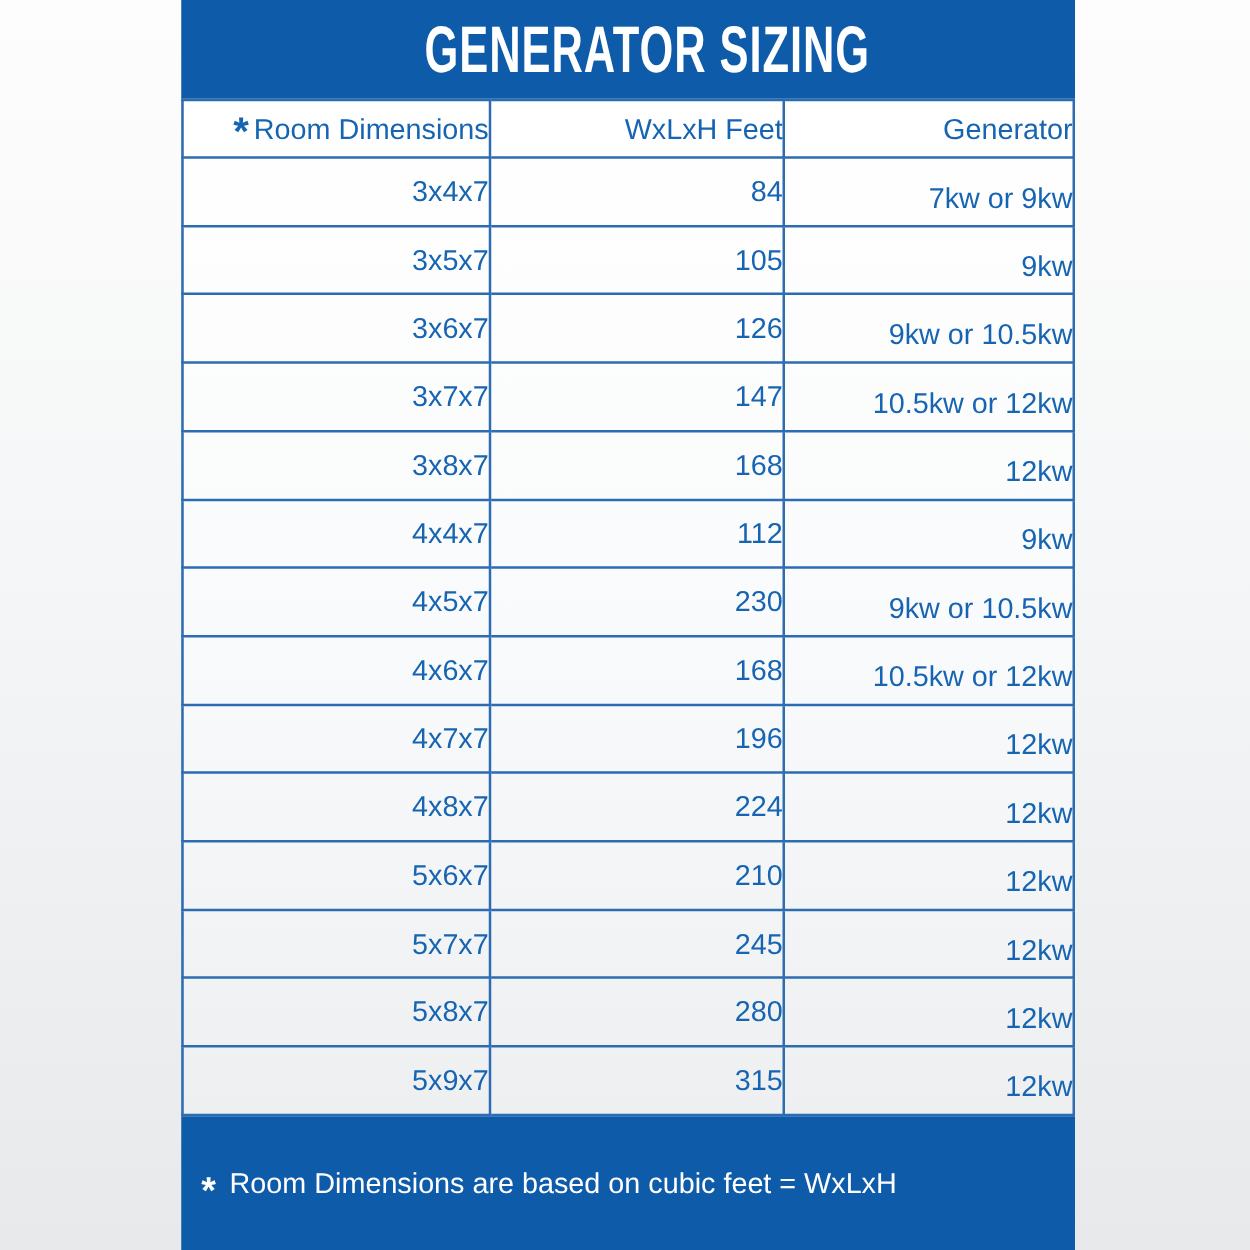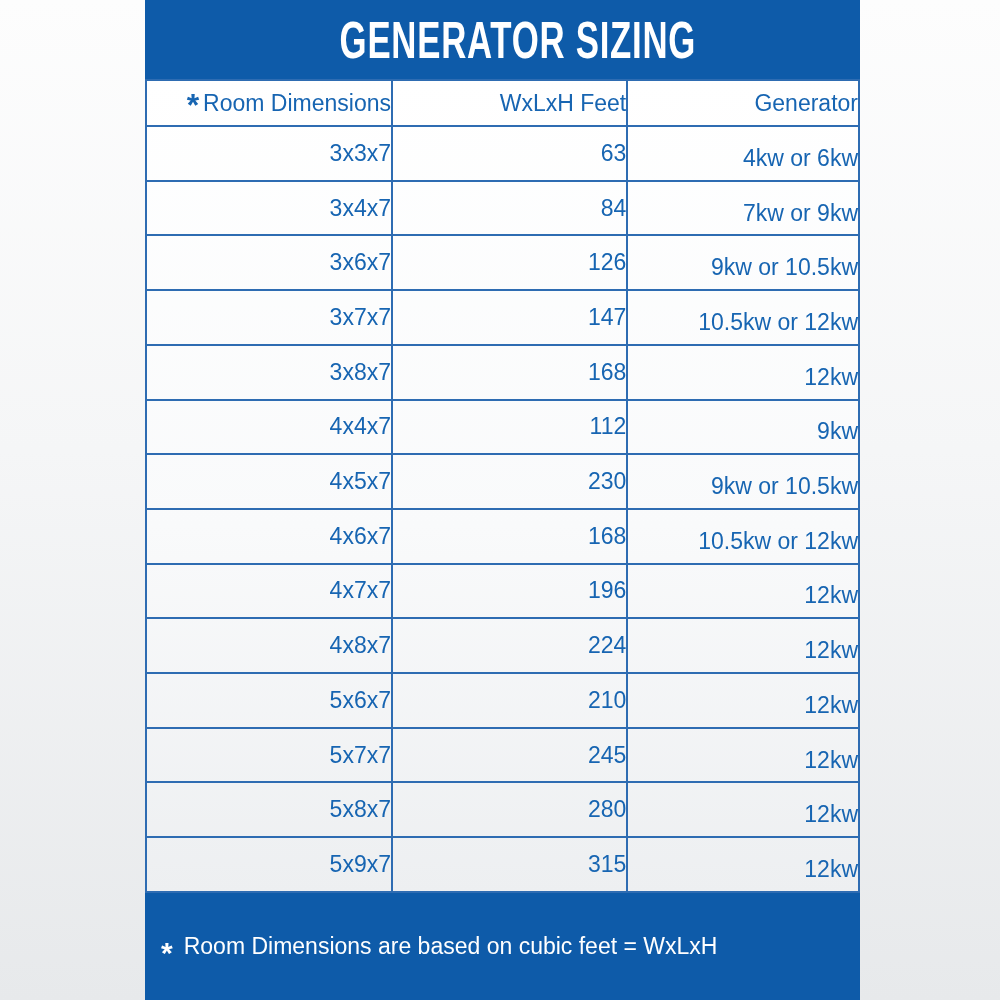--- a/index.html
+++ b/index.html
@@ -67,28 +67,28 @@
         </colgroup>
       <thead>
         <tr>
           <th><span class="ast">*</span><span>Room Dimensions</span></th>
           <th>WxLxH Feet</th>
           <th>Generator</th>
         </tr>
       </thead>
       <tbody id="rows">
           <tr>
-            <td>3x3x7</td>
-            <td>63</td>
-            <td>4kw or 6kw</td>
-          </tr>
-          <tr>
             <td>3x4x7</td>
             <td>84</td>
             <td>7kw or 9kw</td>
+          </tr>
+          <tr>
+            <td>3x5x7</td>
+            <td>105</td>
+            <td>9kw</td>
           </tr>
           <tr>
             <td>3x6x7</td>
             <td>126</td>
             <td>9kw or 10.5kw</td>
           </tr>
           <tr>
             <td>3x7x7</td>
             <td>147</td>
             <td>10.5kw or 12kw</td>

